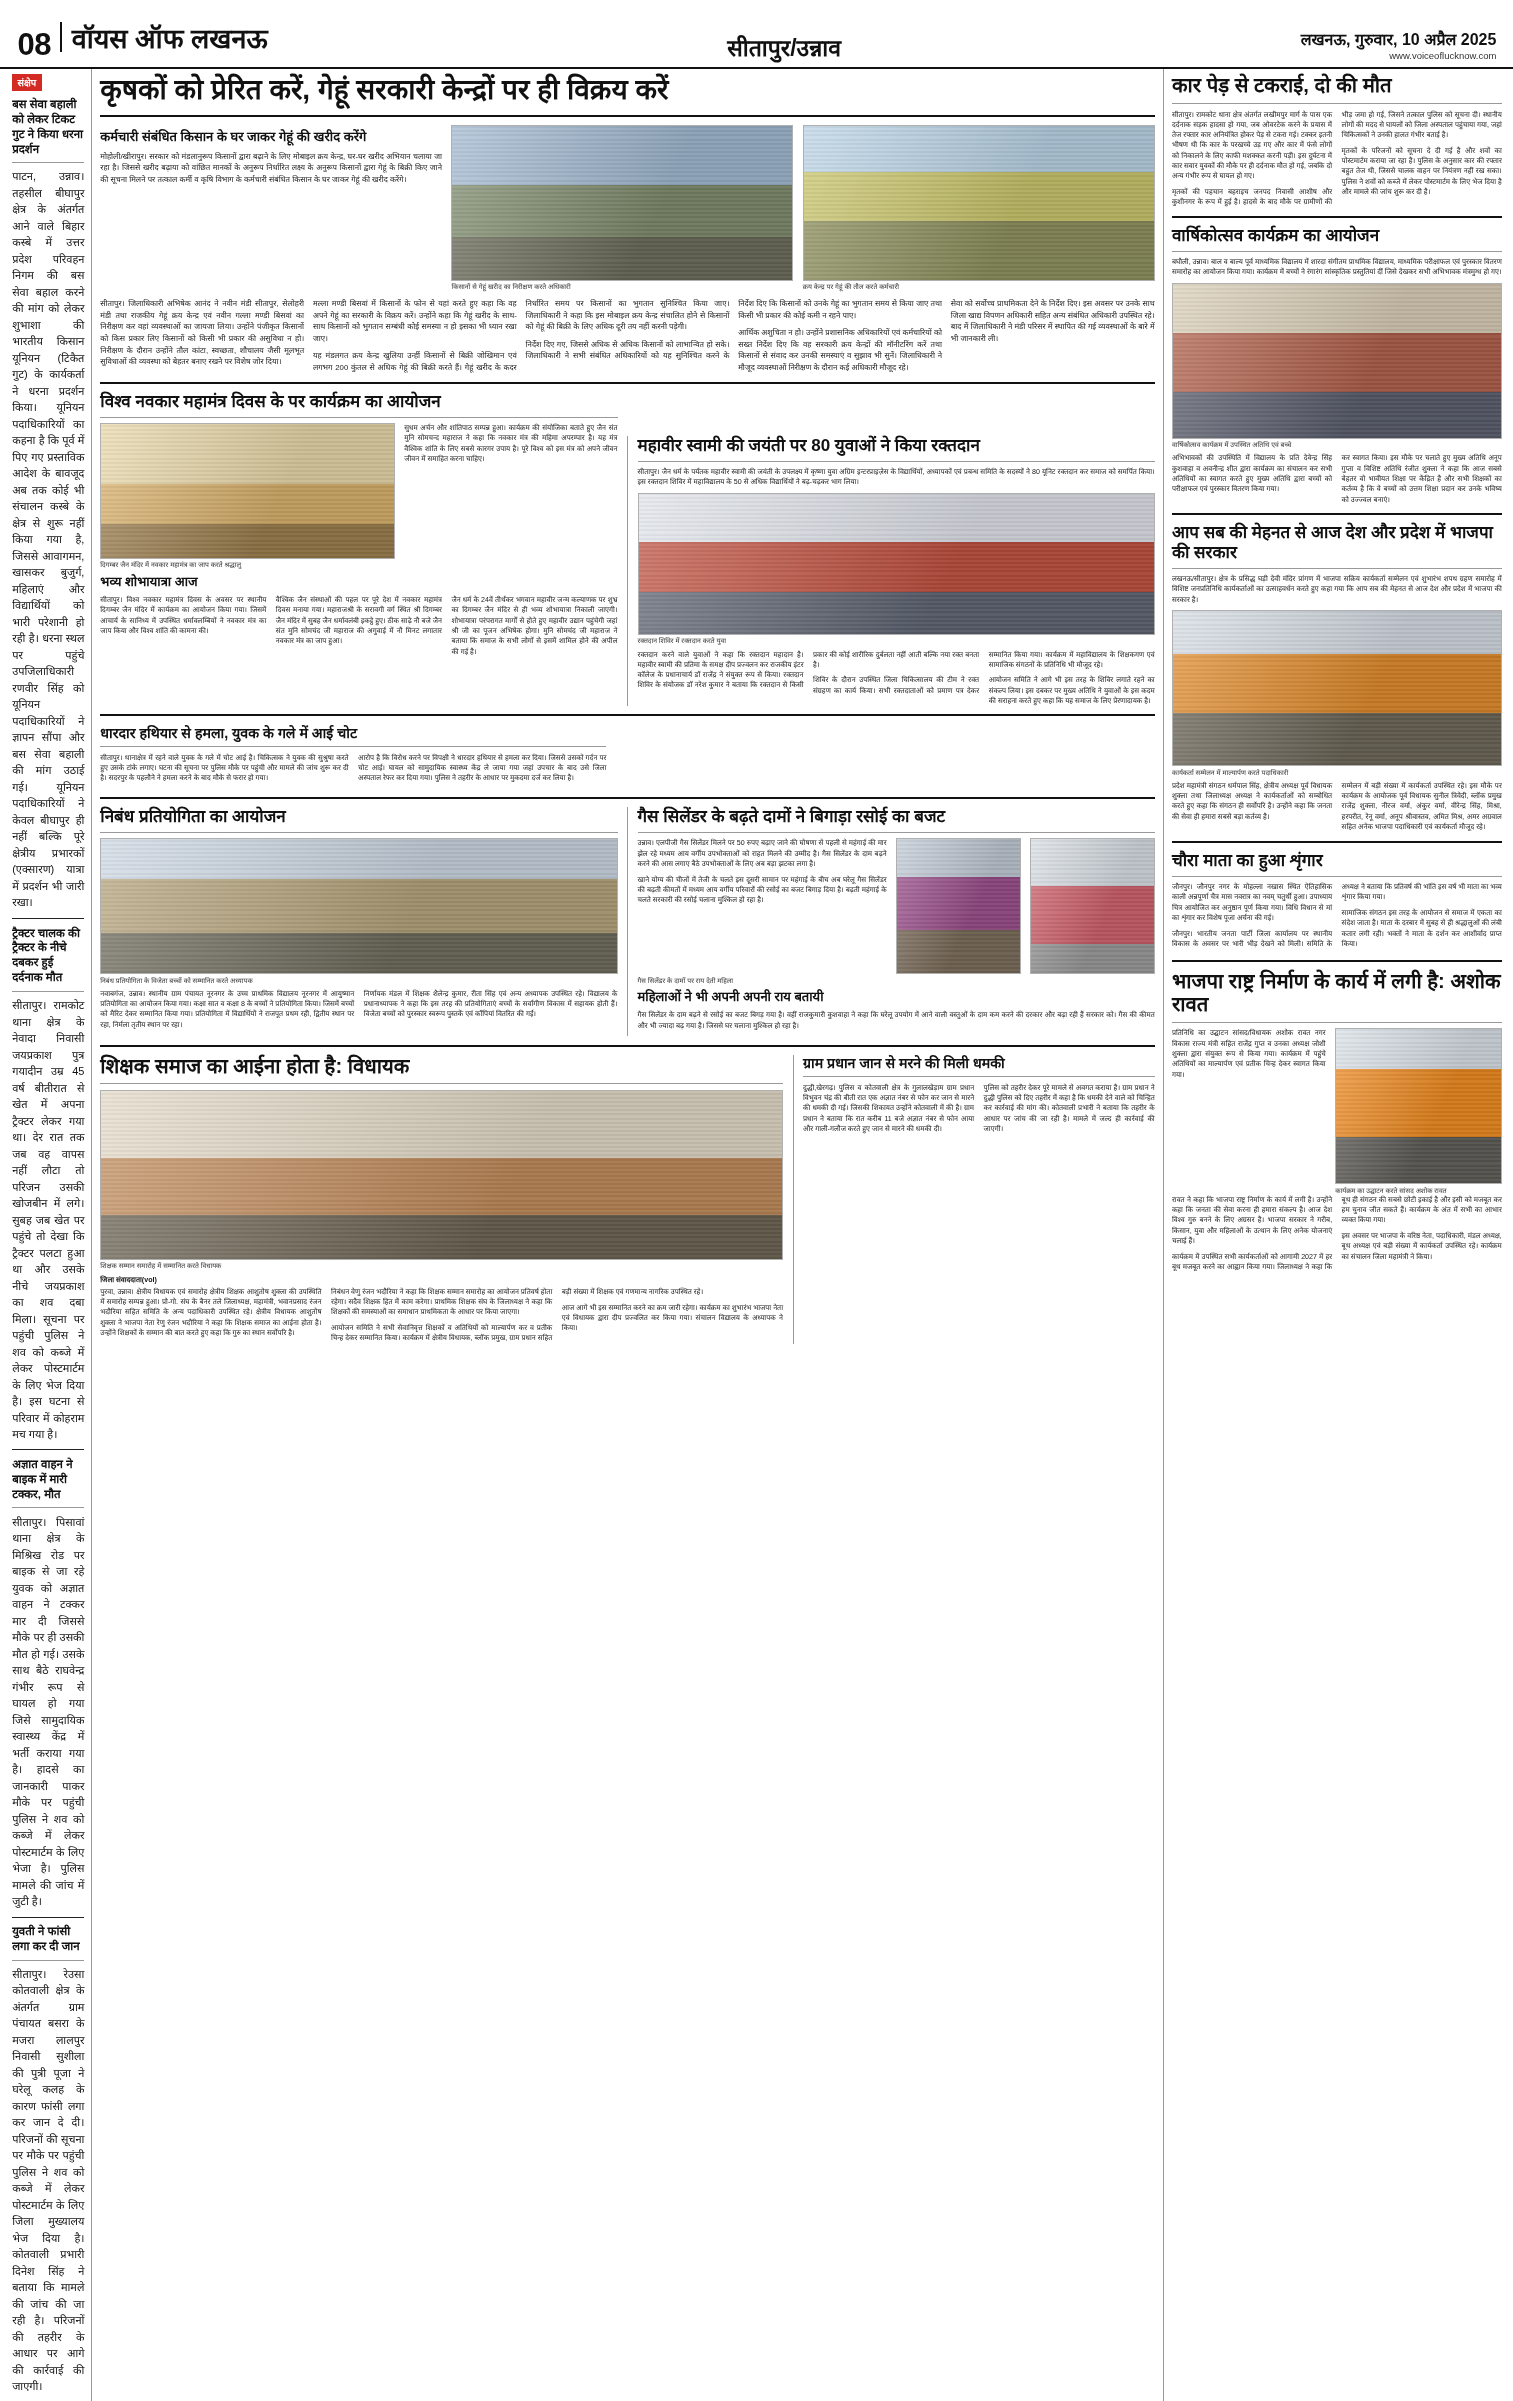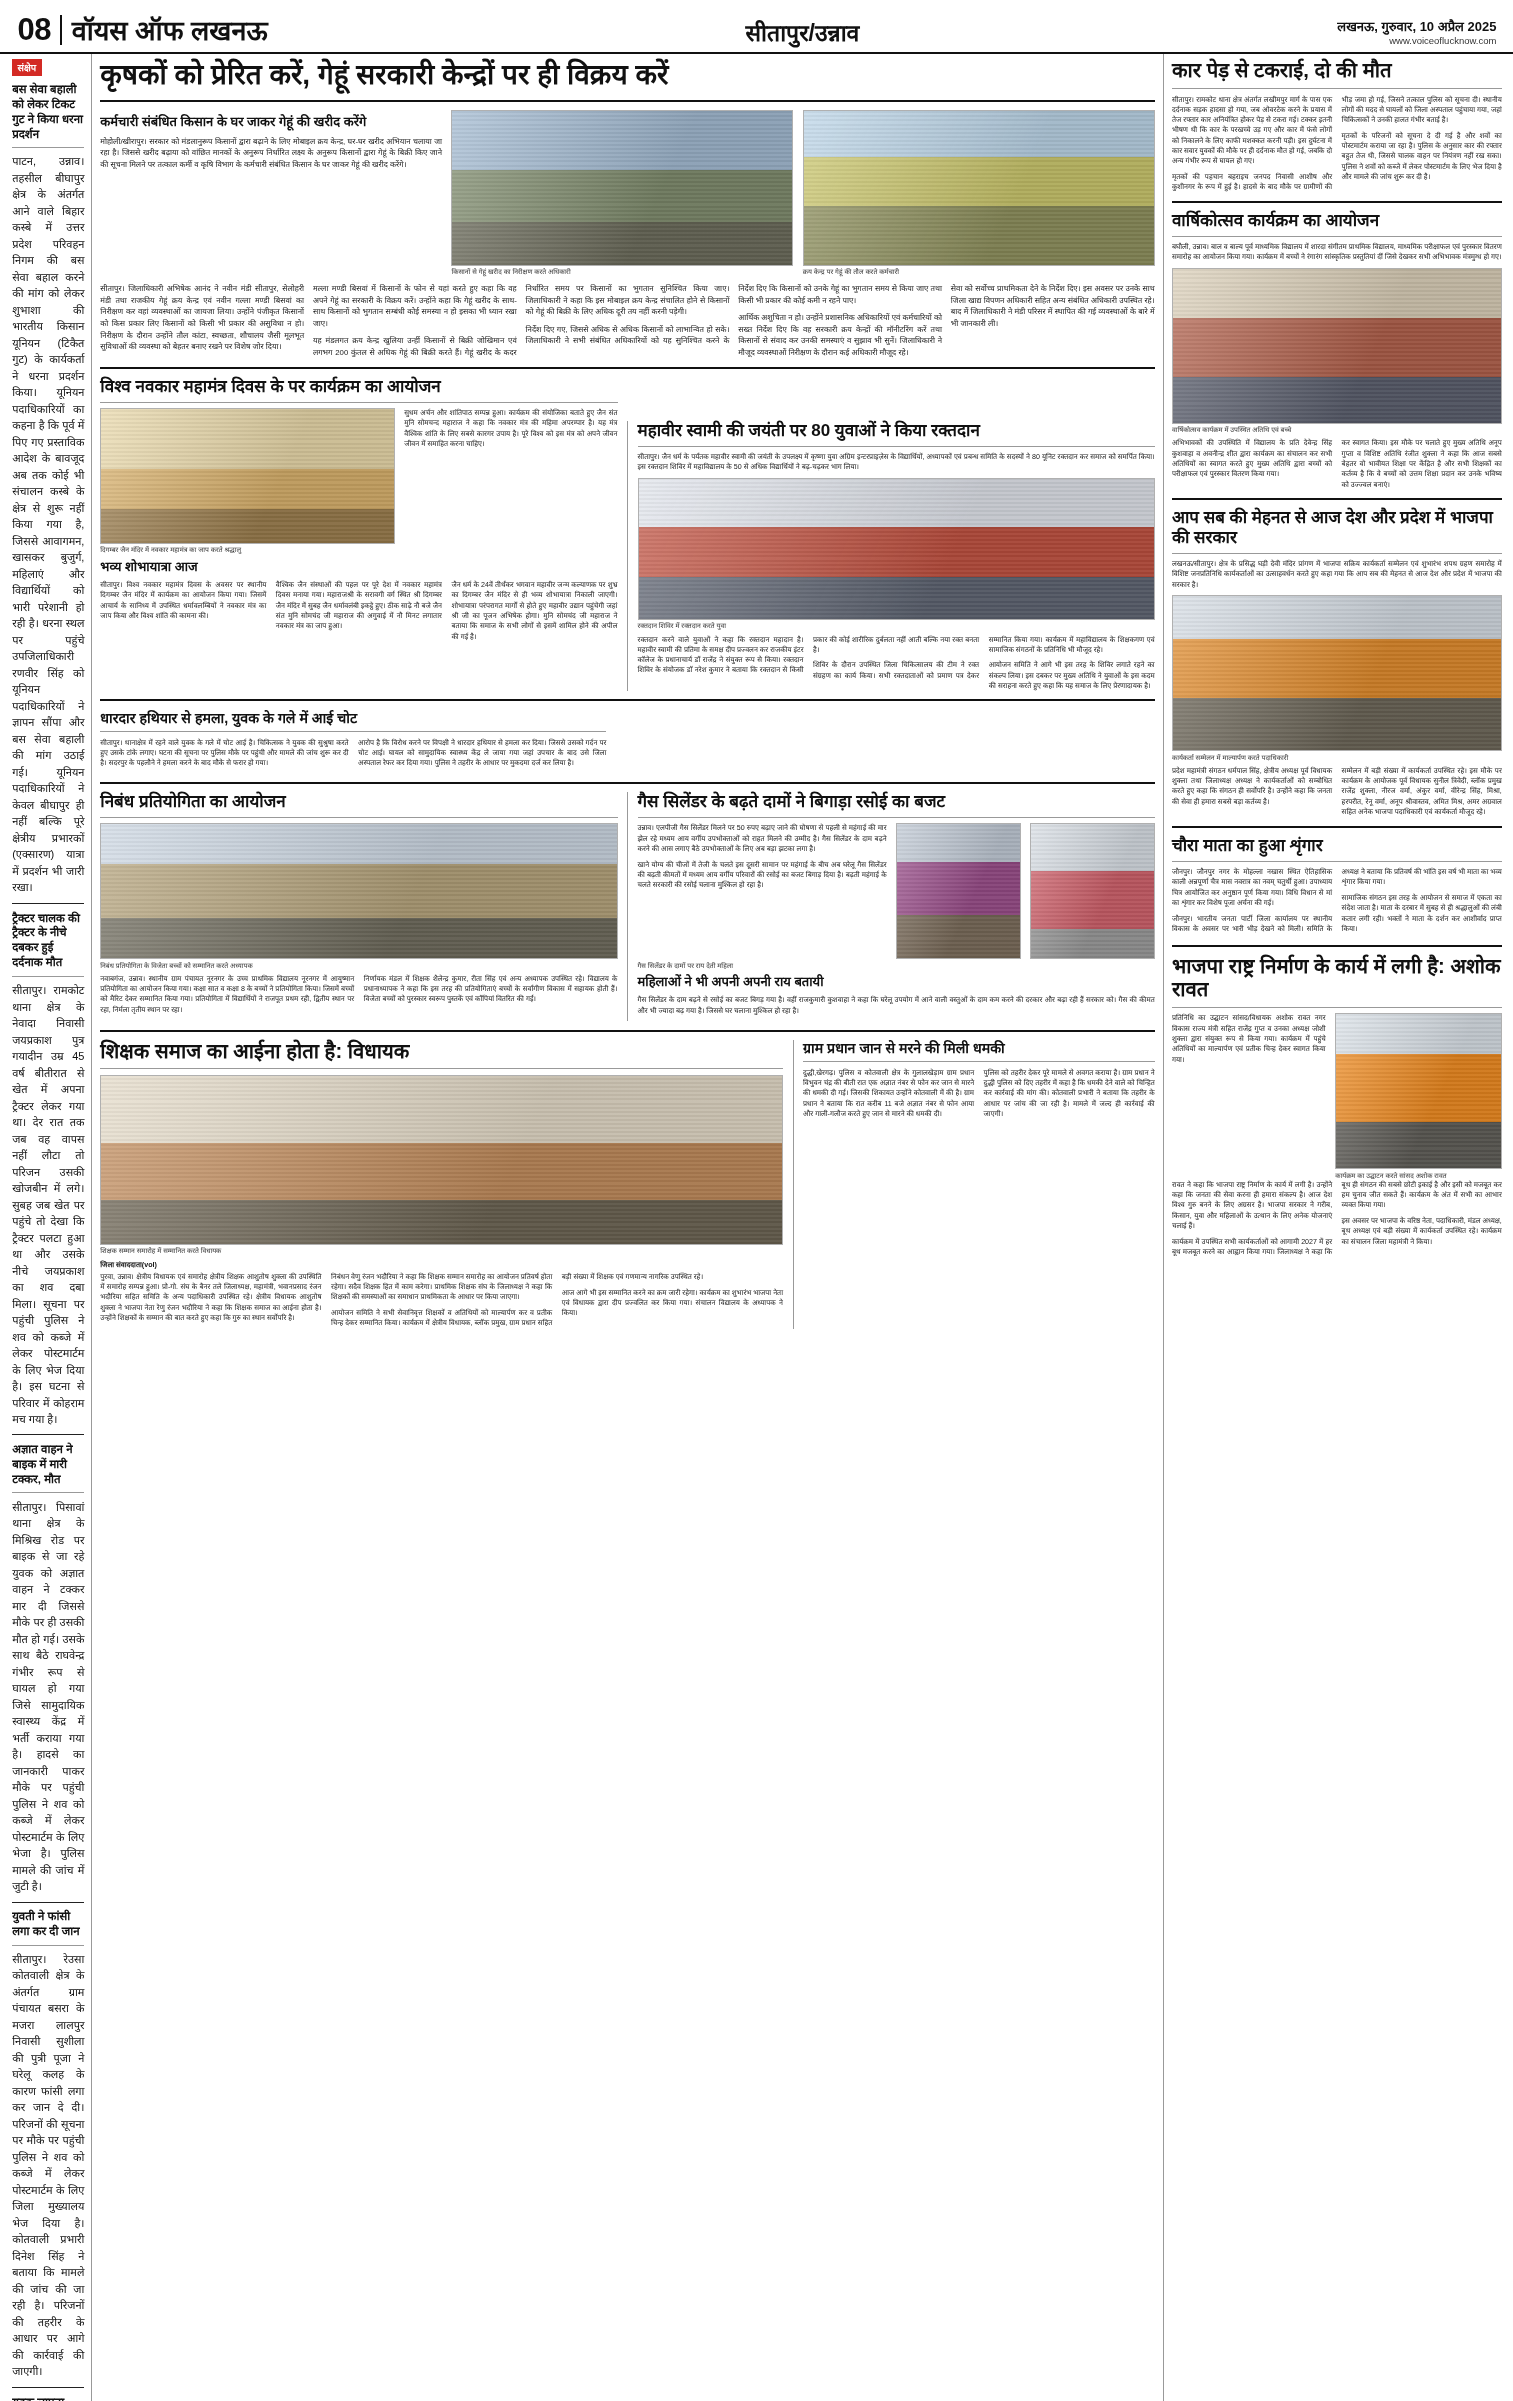--- a/index.html
+++ b/index.html
@@ -19,27 +19,27 @@
   
   .masthead{
     display:flex;
     align-items:flex-end;
     justify-content:space-between;
     padding:11px 17.6px 4.1px 17.6px;
     border-bottom:2.7px solid #111;
   }
   .mh-left{display:flex;align-items:center;gap:9.5px;}
   .page-num{
-    font-size:31px;font-weight:bold;color:#111;letter-spacing:-0.7px;
+    font-size:31px;font-weight:bold;color:#111;letter-spacing:-0.7px;margin-top:16px;
   }
   .mh-divider{width:2px;height:30px;background:#111;}
   .mh-title{font-size:27px;font-weight:bold;letter-spacing:0px;}
   .mh-center{font-size:23px;font-weight:bold;}
   .mh-right{text-align:right;line-height:1.35;}
-  .mh-date{font-size:13px;font-weight:bold;}
+  .mh-date{font-size:16px;font-weight:bold;}
   .mh-site{font-size:9.5px;color:#333;}
 
   
   .content{
     display:flex;
     gap:0px;
     padding:0 12.2px 13.6px 12.2px;
     box-sizing:border-box;
   }
   .col{box-sizing:border-box;}

